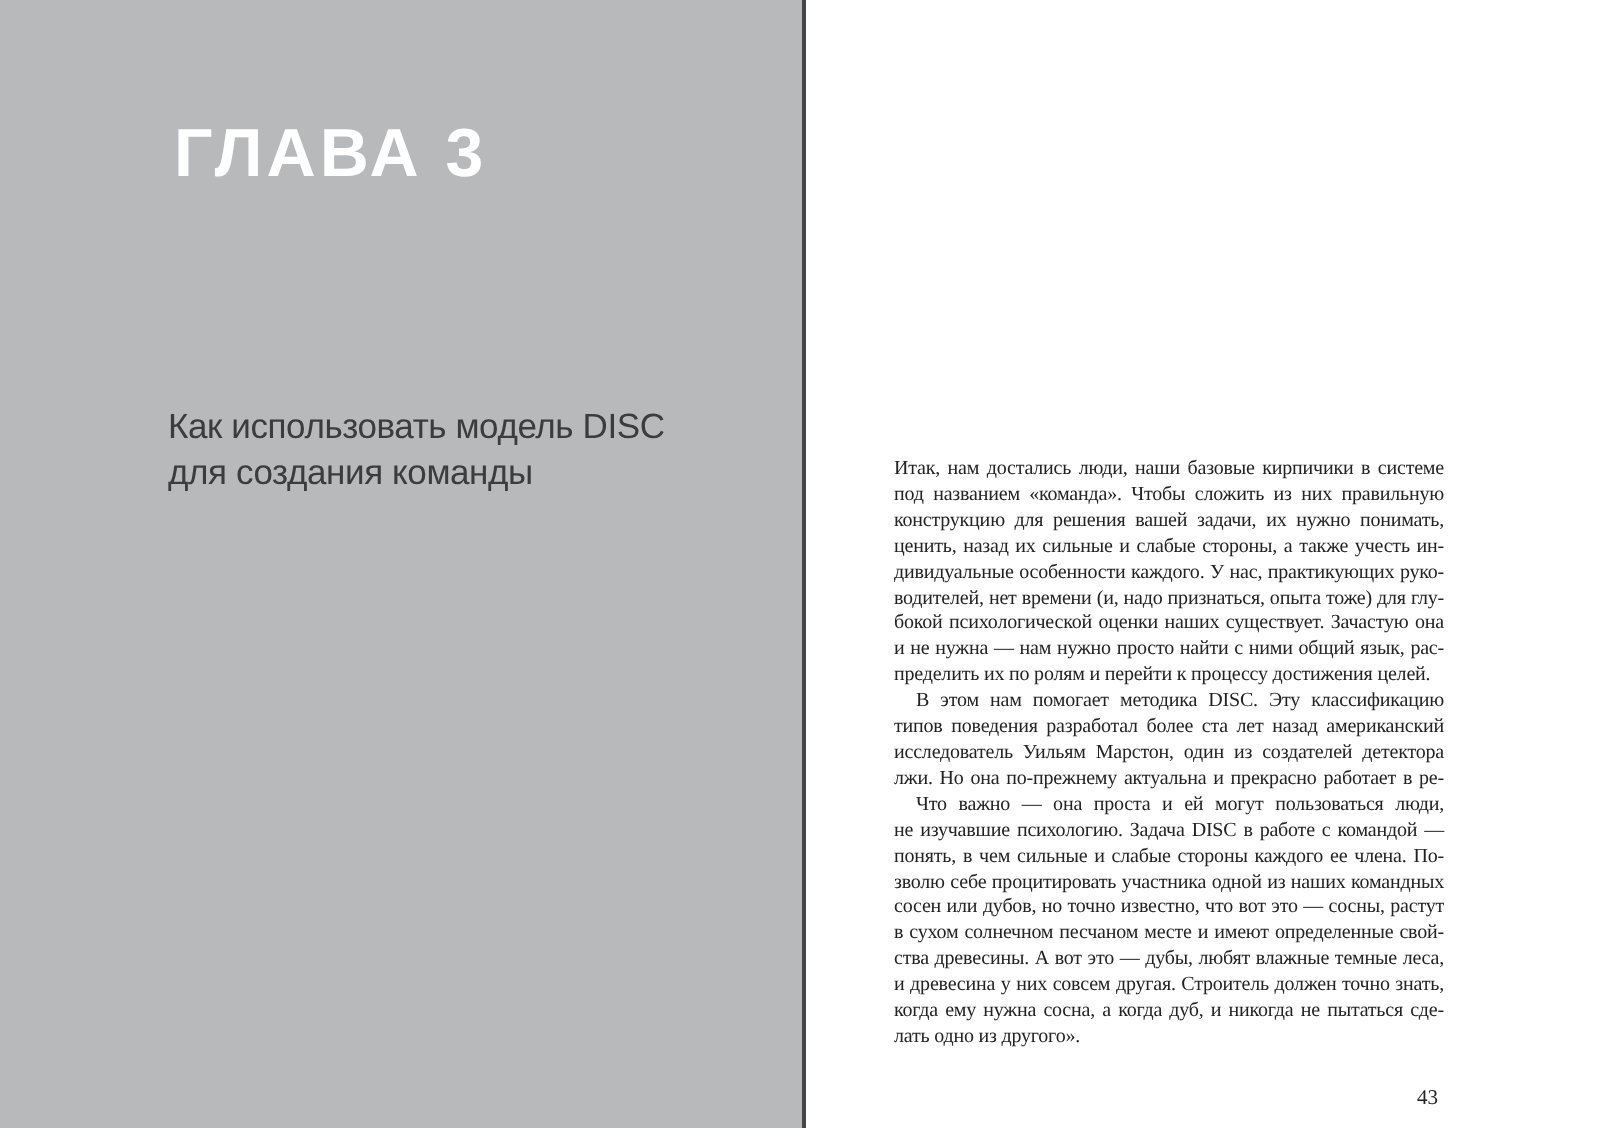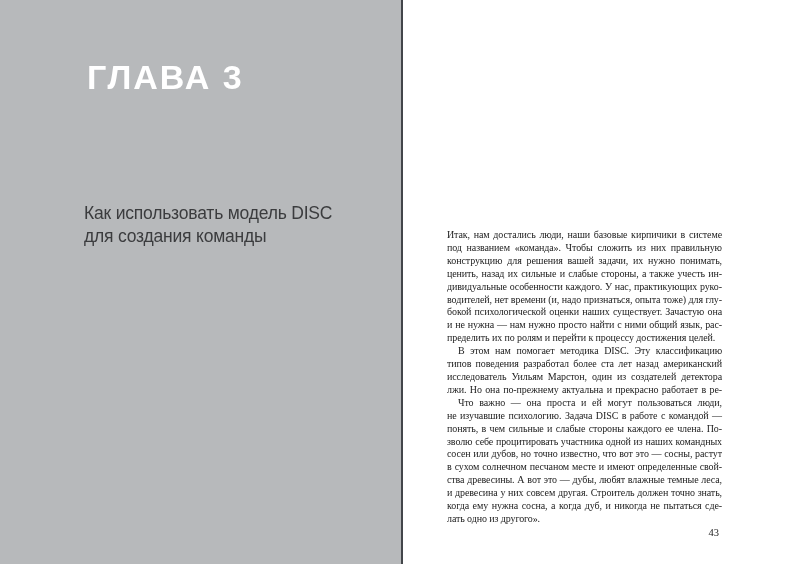--- a/index.html
+++ b/index.html
@@ -62,21 +62,21 @@
     white-space: normal;
   }
   .body-text .line.last {
     text-align-last: left;
   }
   .body-text .line.indent {
     text-indent: 11px;
   }
   .page-number {
     position: absolute;
-    left: 447px; top: 527px;
+    left: 447px; top: 544px;
     width: 272px;
     text-align: right;
     font-family: "Liberation Serif", serif;
     font-size: 10.5px;
     color: var(--body, #222222);
   }
 </style>
 </head>
 <body style="--panel: #b7b9bb; --divider: #43464a; --title: #ffffff; --subtitle: #3b3c3e; --body: #222222; --background: #ffffff;">
 

